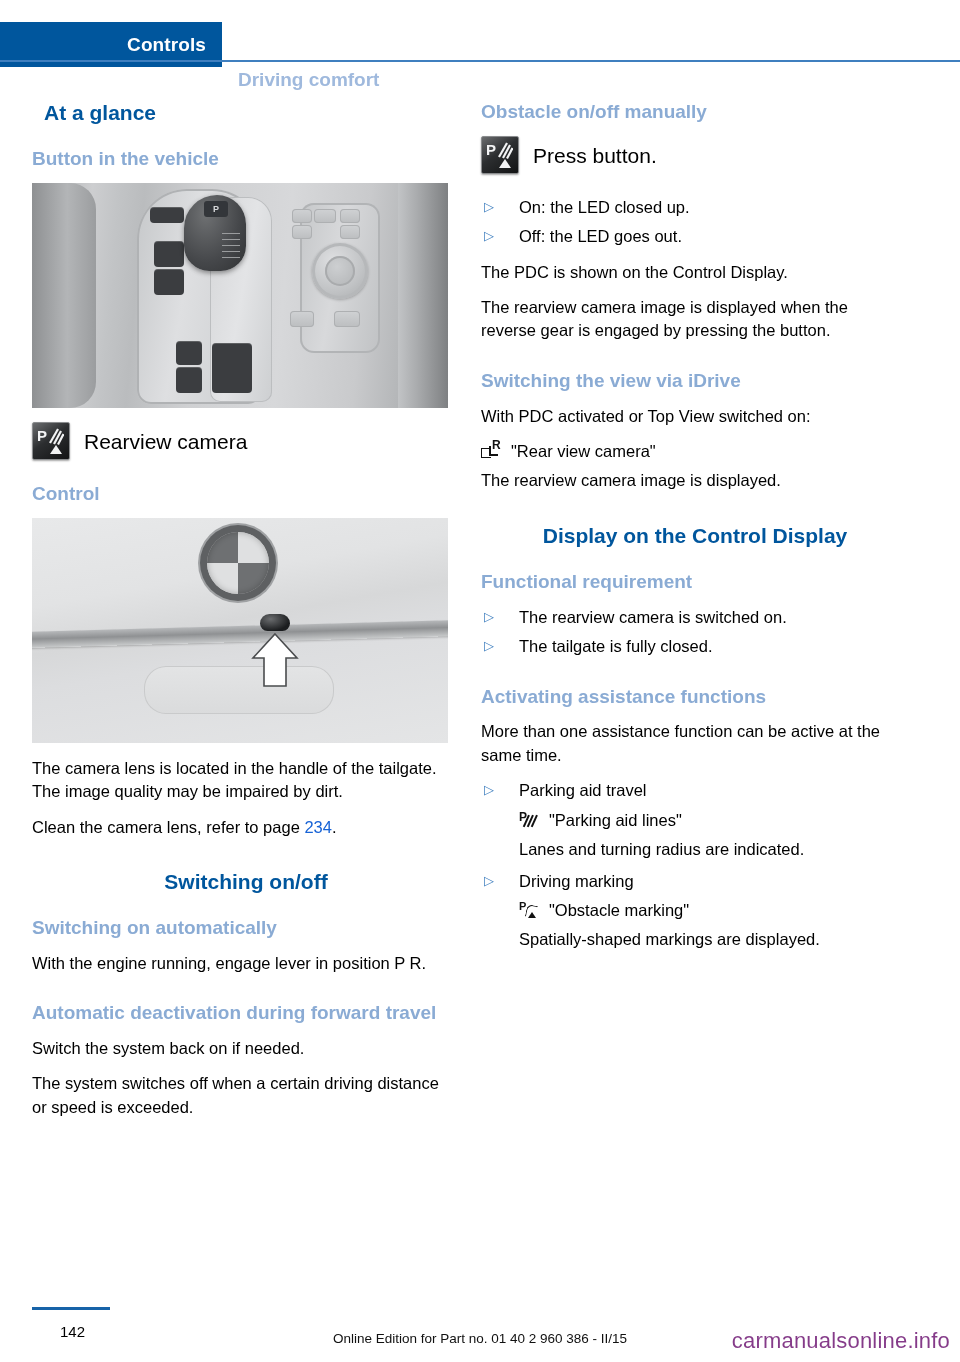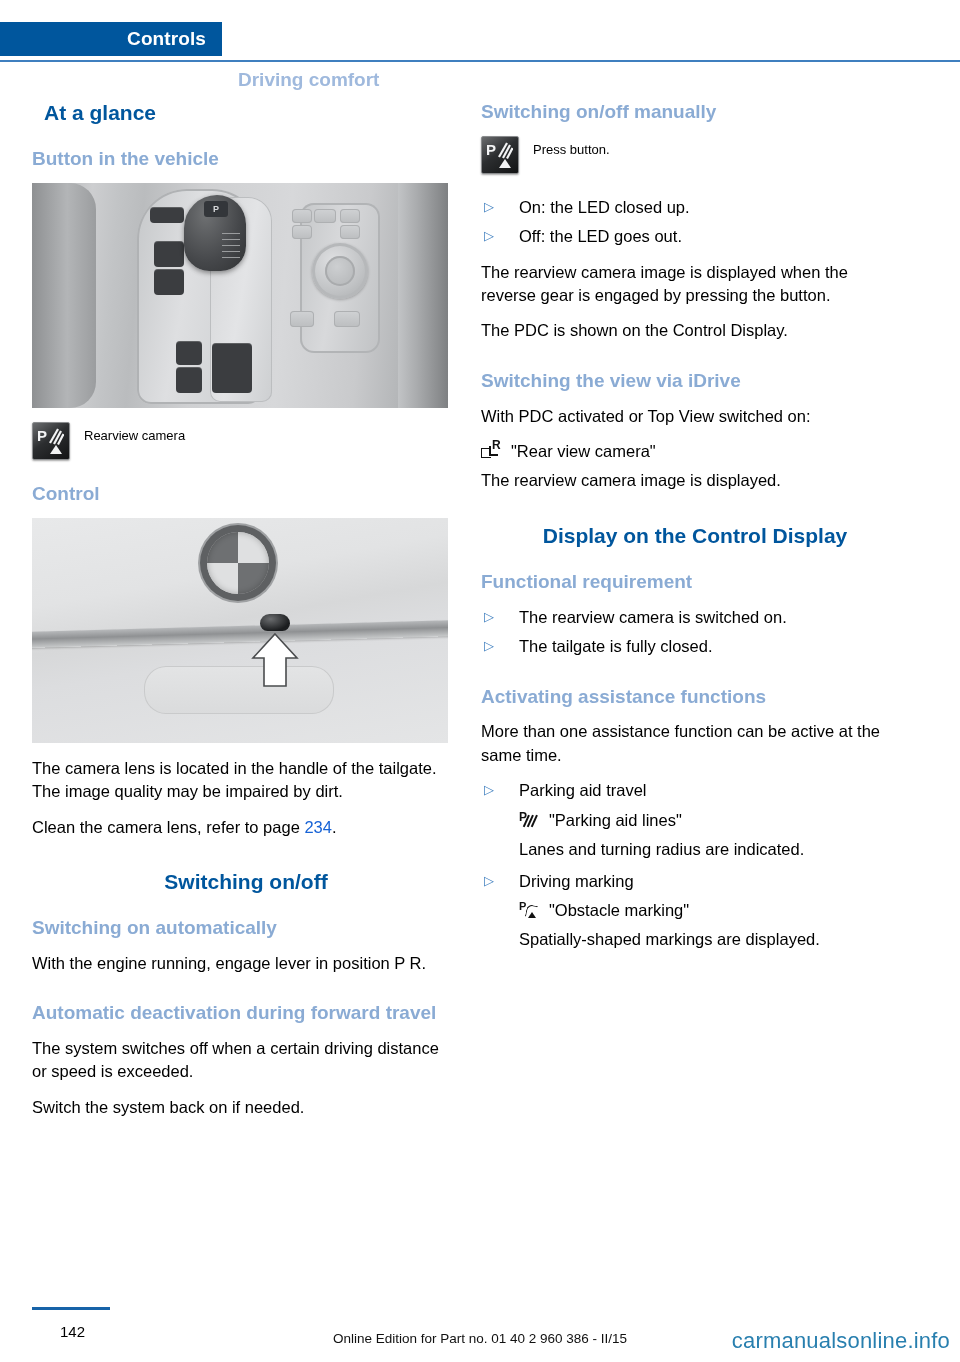--- a/index.html
+++ b/index.html
@@ -30,21 +30,21 @@
     left: 0;
     width: 960px;
     height: 2px;
     background: #3f7fbf;
   }
   .tab-active {
     position: absolute;
     left: 0;
     top: 0;
     width: 222px;
-    height: 34px;
+    height: 45px;
     background: #00569d;
     color: #ffffff;
     font-size: 19px;
     font-weight: bold;
     display: flex;
     align-items: center;
     justify-content: flex-end;
     padding-right: 16px;
     box-sizing: border-box;
     letter-spacing: 0.1px;
@@ -236,21 +236,21 @@
     border-bottom: 9px solid #f2f3f4;
   }
 
   .icon-row {
     display: flex;
     align-items: flex-start;
     gap: 14px;
     margin: 0 0 22px 0;
   }
   .icon-row .icon-text {
-    font-size: 13px;
+    font-size: 21px;
     line-height: 1.42;
     padding-top: 5px;
   }
 
   
   ul.bullets { list-style: none; margin: 0 0 12px 0; padding: 0; }
   ul.bullets li {
     display: flex;
     align-items: flex-start;
     font-size: 16.5px;
@@ -335,21 +335,21 @@
   }
   .footer-center {
     position: absolute; left: 0; bottom: 16px; width: 960px;
     text-align: center;
     font-size: 13.5px;
     color: #111;
   }
   .watermark {
     position: absolute; right: 10px; bottom: 8px;
     font-size: 22px;
-    color: #0369a1;
+    color: #701a75;
     opacity: .85;
     letter-spacing: .2px;
   }
 </style>
 </head>
 <body>
 
 <div class="header">
   <div class="tab-active">Controls</div>
   <div class="tab-inactive">Driving comfort</div>
@@ -422,28 +422,28 @@
   <p class="body"><span>Clean the camera lens, refer to page </span><span class="pagelink">234</span><span>.</span></p>
 
   <h1 class="h-main spaced-top">Switching on/off</h1>
 
   <h2 class="h-sub">Switching on automatically</h2>
 
   <p class="body">With the engine running, engage lever in position P R.</p>
 
   <h2 class="h-sub spaced-top">Automatic deactivation during forward travel</h2>
 
+  <p class="body">Switch the system back on if needed.</p>
+
   <p class="body">The system switches off when a certain driving distance or speed is exceeded.</p>
-
-  <p class="body">Switch the system back on if needed.</p>
 </div>
 
 <div class="col col-right">
 
-  <h2 class="h-sub">Switching on/off manually</h2>
+  <h2 class="h-sub">Obstacle on/off manually</h2>
 
   <div class="icon-row">
     <div class="pdc-icon">
       <span class="p">P</span>
       <svg class="waves" viewBox="0 0 16 17">
         <path d="M2 15 L10 1" stroke="#f2f3f4" stroke-width="2.2" fill="none"></path>
         <path d="M6 16 L13 3" stroke="#f2f3f4" stroke-width="2.2" fill="none"></path>
         <path d="M10 16.5 L15.5 6" stroke="#f2f3f4" stroke-width="2.2" fill="none"></path>
       </svg>
       <span class="tri"></span>
@@ -455,23 +455,23 @@
     <li>
       <span class="bullet-mark">▷</span>
       <span>On: the LED closed up.</span>
     </li>
     <li>
       <span class="bullet-mark">▷</span>
       <span>Off: the LED goes out.</span>
     </li>
   </ul>
 
+  <p class="body">The PDC is shown on the Control Display.</p>
+
   <p class="body">The rearview camera image is displayed when the reverse gear is engaged by pressing the button.</p>
-
-  <p class="body">The PDC is shown on the Control Display.</p>
 
   <h2 class="h-sub spaced-top">Switching the view via iDrive</h2>
 
   <p class="body">With PDC activated or Top View switched on:</p>
 
   <div class="sub-line" style="margin-left:0;">
     <span class="glyph glyph-rear">
       <span class="rbox"></span>
         <span class="rvert"></span>
         <span class="rstem"></span>

